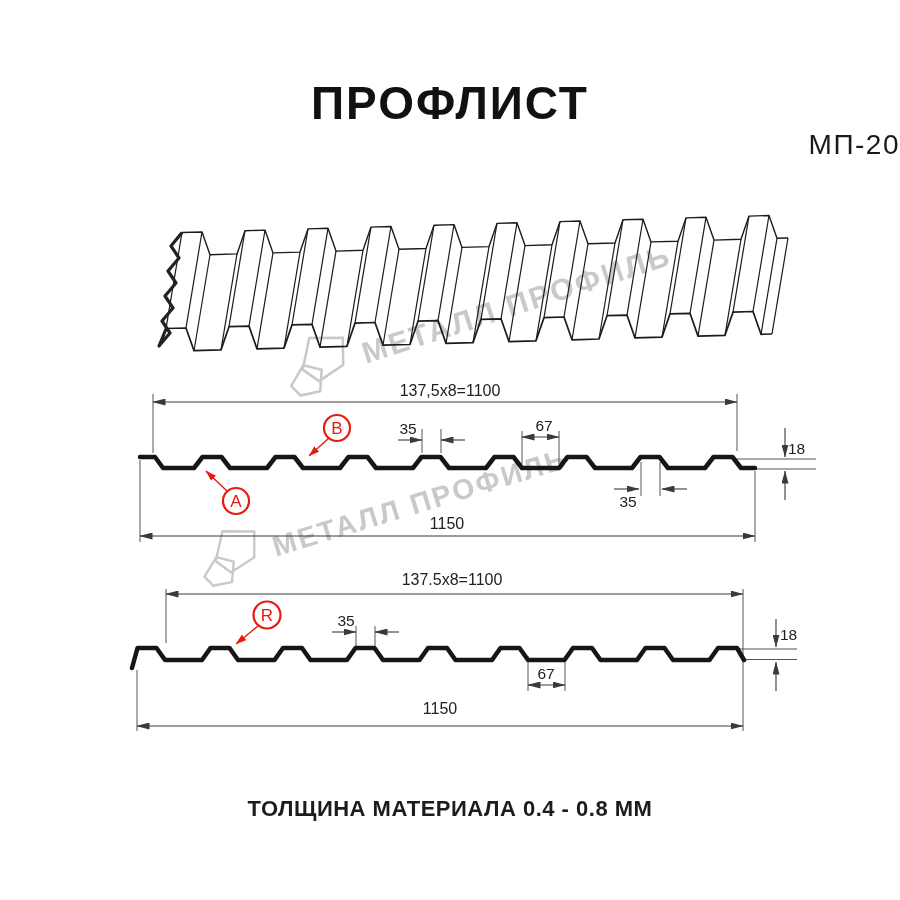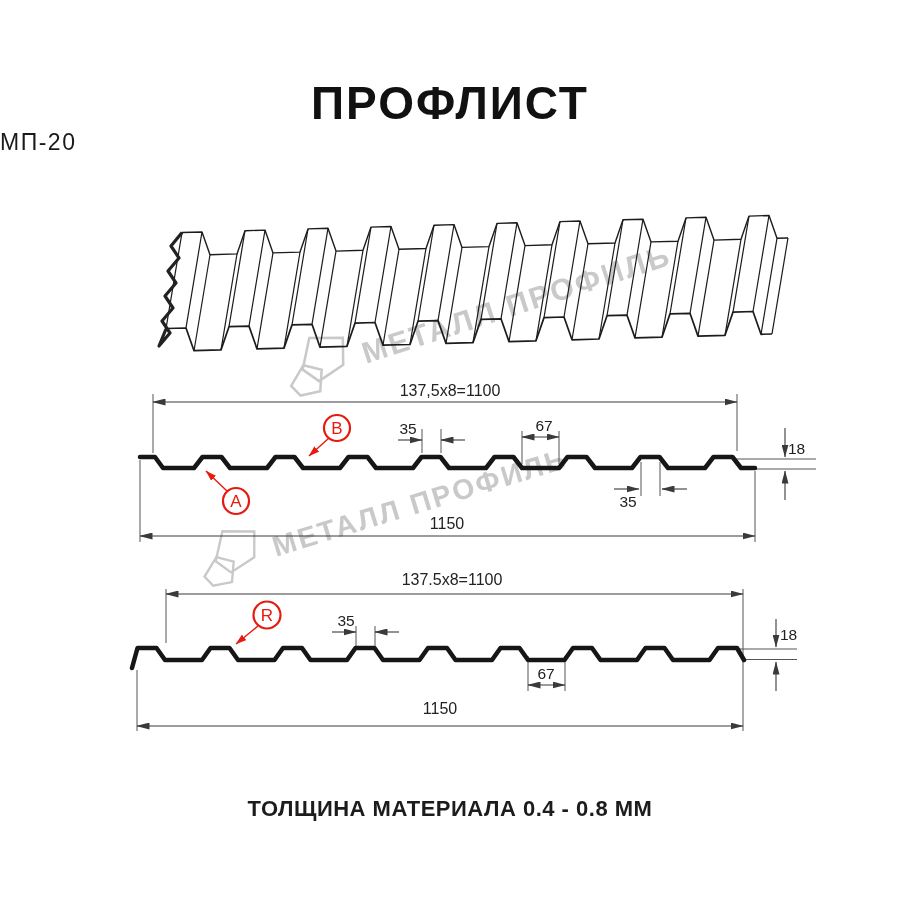--- a/index.html
+++ b/index.html
@@ -1,21 +1,21 @@
 <!DOCTYPE html>
 <html><head>
 <meta charset="utf-8">
 <style>
   html,body{margin:0;padding:0;background:#ffffff;}
   .page{position:relative;width:900px;height:900px;background:#fff;overflow:hidden;
         font-family:"Liberation Sans", sans-serif;}
   .title{position:absolute;left:0;top:76px;width:900px;text-align:center;
          font-size:46px;font-weight:800;letter-spacing:2px;color:#111;}
-  .subtitle{position:absolute;left:0;top:129px;width:900px;text-align:left;
-         font-size:23px;font-weight:500;letter-spacing:1.5px;color:#1a1a1a;}
+  .subtitle{position:absolute;left:0;top:129px;width:900px;text-align:right;
+         font-size:28px;font-weight:500;letter-spacing:1.5px;color:#1a1a1a;}
   .footer{position:absolute;left:0;top:796px;width:900px;text-align:center;
          font-size:22px;font-weight:600;letter-spacing:0.5px;color:#1c1c1c;}
   svg{position:absolute;left:0;top:0;}
   svg text{font-family:"Liberation Sans", sans-serif;fill:#222;}
   .dim-txt{font-size:16px;}
   .dim-txt-s{font-size:15.5px;}
   .red-letter{font-size:17px;fill:#e8190f;}
   .wm-text{font-size:30px;font-weight:700;letter-spacing:2.5px;fill:#c9c9c9;}
 </style>
 </head>

